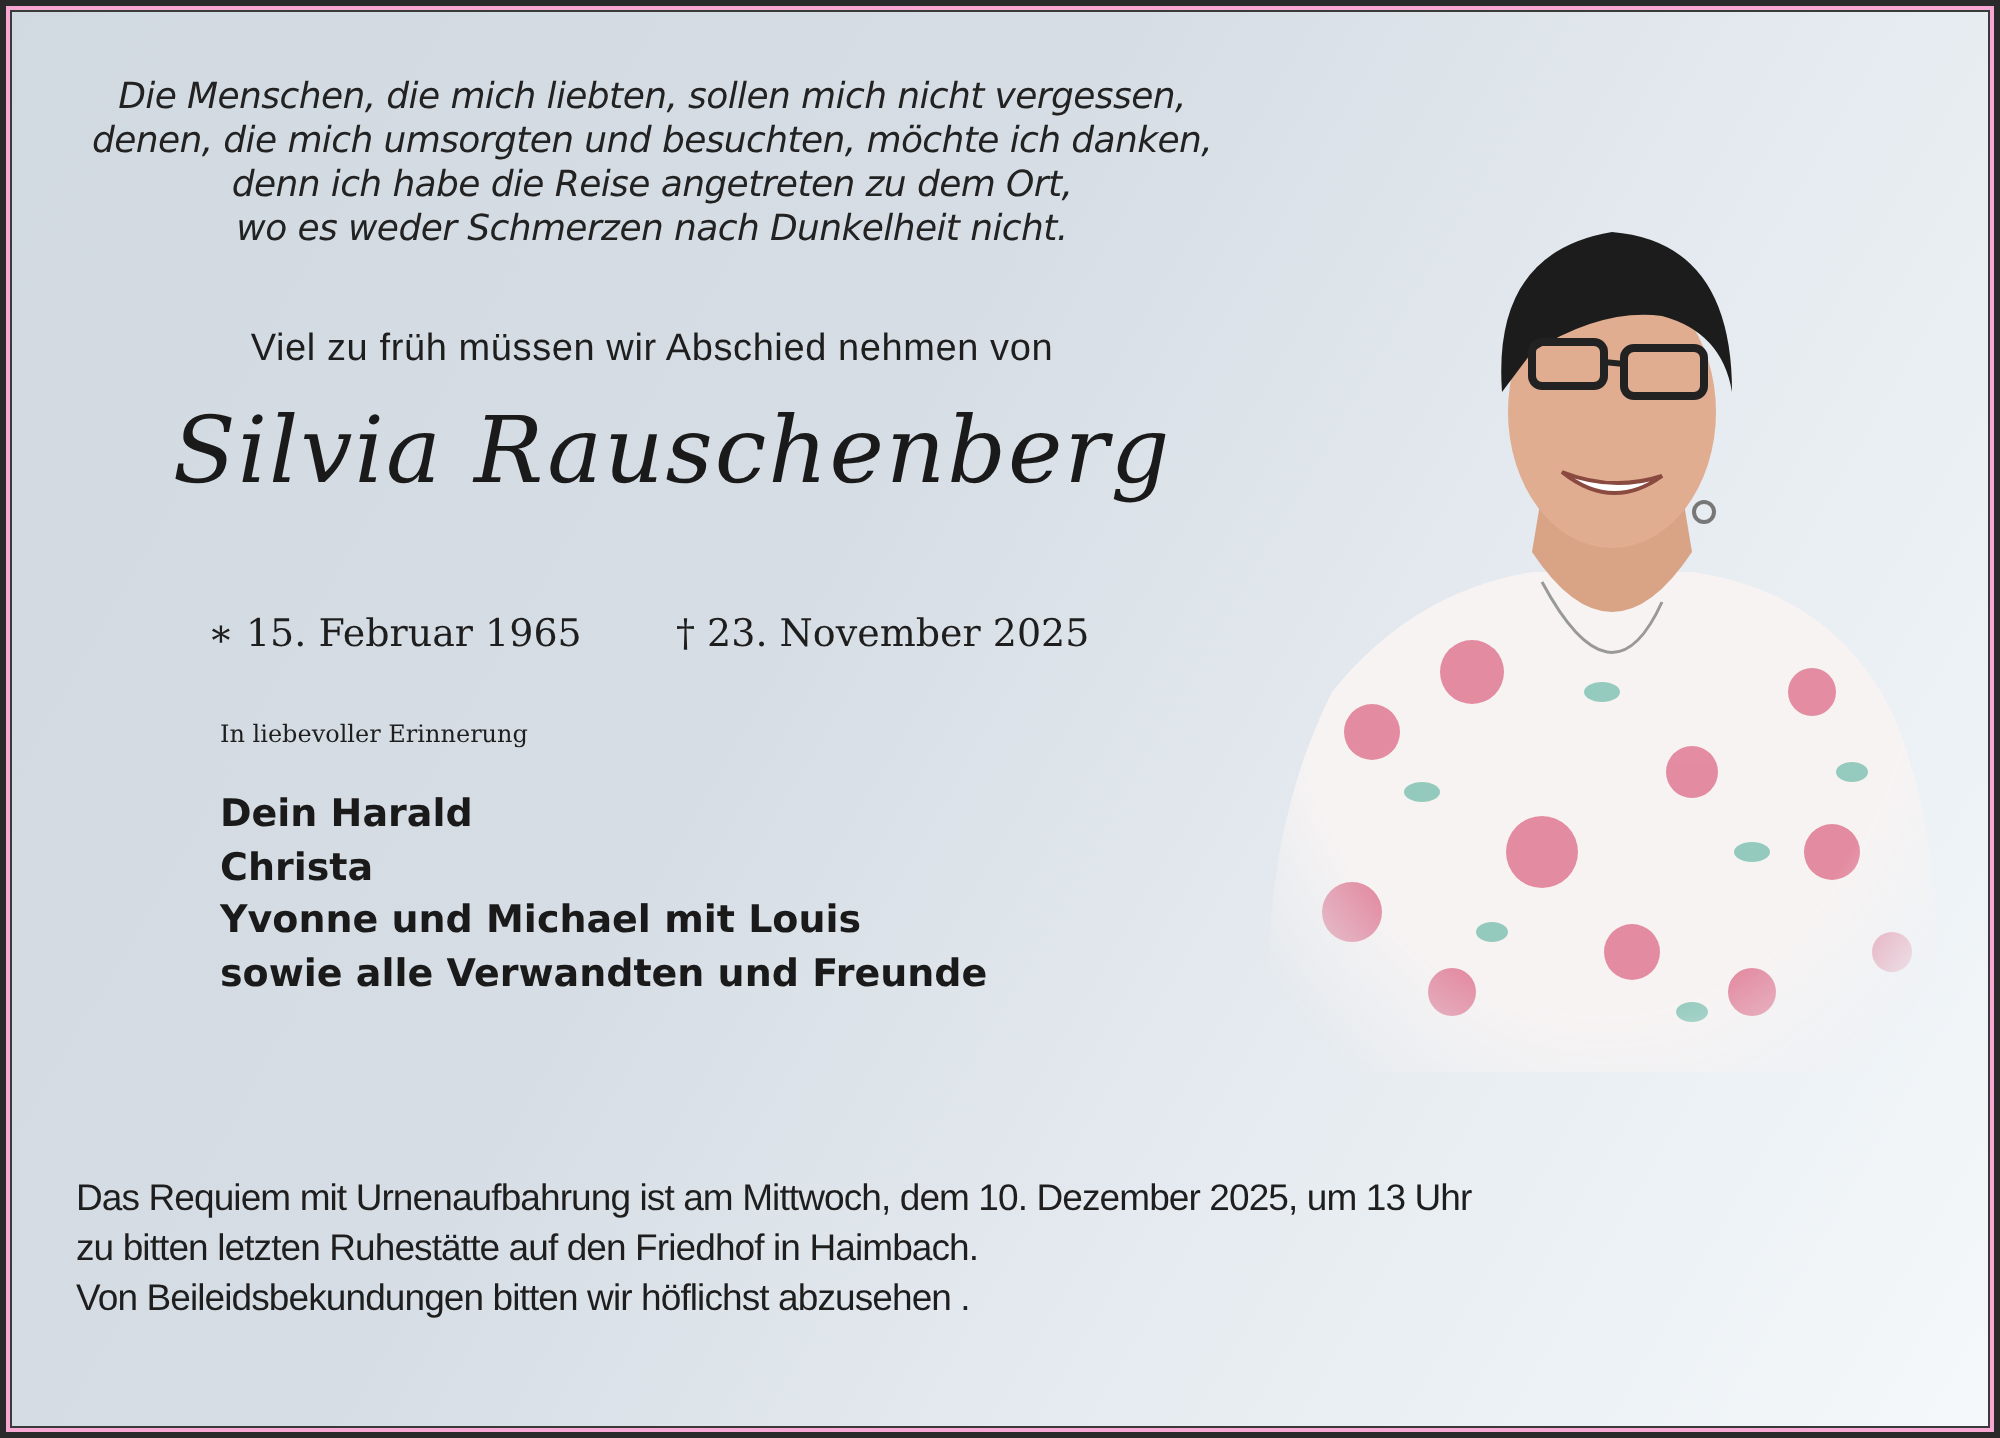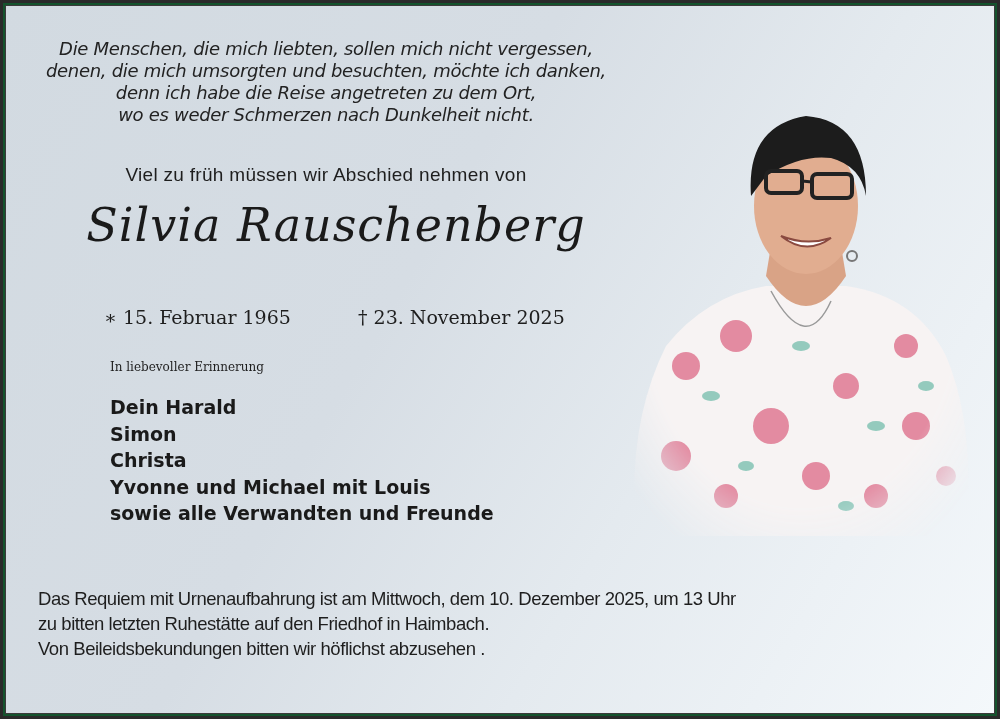--- a/index.html
+++ b/index.html
@@ -1,33 +1,33 @@
 <!DOCTYPE html>
 <html><head>
 <meta charset="utf-8">
 <style>
   html, body { margin: 0; padding: 0; }
   body { width: 1000px; height: 719px; background: #2a2a2a; position: relative; overflow: hidden; }
   .frame {
     position: absolute; left: 3px; top: 3px; width: 994px; height: 713px;
-    background: #14532d; box-sizing: border-box;
+    background: #f9a8d4; box-sizing: border-box;
   }
   .inner {
     position: absolute; left: 2px; top: 2px; right: 2px; bottom: 2px;
     border: 1px solid #3a3a3a; box-sizing: border-box; overflow: hidden;
     background: linear-gradient(120deg, #d2dae1 0%, #d6dde4 40%, #e4eaef 65%, #f4f8fb 100%);
   }
   .txt { position: absolute; color: #1e1e1e; font-family: "DejaVu Sans", sans-serif; white-space: nowrap; }
   .poem { left: 0; top: 32px; width: 640px; text-align: center; font-style: italic; font-size: 18px; line-height: 22px; letter-spacing: -0.3px; font-family: "DejaVu Sans", sans-serif; color:#222; }
   .intro { left: 0; top: 158px; width: 640px; text-align: center; font-size: 19px; font-family: Liberation Sans, sans-serif; letter-spacing: 0.3px; }
   .name { left: 0; top: 192px; width: 660px; text-align: center; font-family: "DejaVu Serif", serif; font-style: italic; font-size: 46px; letter-spacing: 1px; color:#1a1a1a; }
   .born-name { left: 0; top: 268px; width: 660px; text-align: center; font-size: 18px; font-family: "DejaVu Serif", serif; }
   .dates { top: 300px; font-size: 19px; font-family: "DejaVu Serif", serif; }
   .d-birth { left: 98px; }
-  .d-death { left: 352px; text-align: right; }
+  .d-death { left: 332px; text-align: right; }
   .memory { left: 104px; top: 354px; font-size: 12px; font-family: "DejaVu Serif", serif; }
   .mourners { left: 104px; top: 388px; font-size: 19px; font-weight: bold; line-height: 26.5px; font-family: "DejaVu Sans", sans-serif; color:#1a1a1a; }
   .mourners div { white-space: nowrap; }
   .location { left: 32px; top: 540px; font-size: 18px; font-family: "Liberation Sans", sans-serif; letter-spacing: -0.4px; }
   .details { left: 32px; top: 580px; font-size: 18.5px; line-height: 25px; font-family: "Liberation Sans", sans-serif; letter-spacing: -0.45px; }
   .details div { white-space: nowrap; }
   .photo { position: absolute; left: 610px; top: 90px; width: 370px; height: 470px; }
 </style>
 </head>
 <body>
@@ -43,21 +43,20 @@
     </div>
 
     <div class="txt intro">Viel zu früh müssen wir Abschied nehmen von</div>
     <div class="txt name">Silvia Rauschenberg</div>
     <div class="txt dates d-birth">∗ 15. Februar 1965</div>
     <div class="txt dates d-death">† 23. November 2025</div>
 
     <div class="txt memory">In liebevoller Erinnerung</div>
     <div class="txt mourners">
       <div>Dein Harald</div>
-      <div>Simon</div>
       <div>Christa</div>
       <div>Yvonne und Michael mit Louis</div>
       <div>sowie alle Verwandten und Freunde</div>
     </div>
 
     <div class="txt details">
       <div>Das Requiem mit Urnenaufbahrung ist am Mittwoch, dem 10. Dezember 2025, um 13 Uhr</div>
       <div>zu bitten letzten Ruhestätte auf den Friedhof in Haimbach.</div>
       <div>Von Beileidsbekundungen bitten wir höflichst abzusehen .</div>
     </div>

